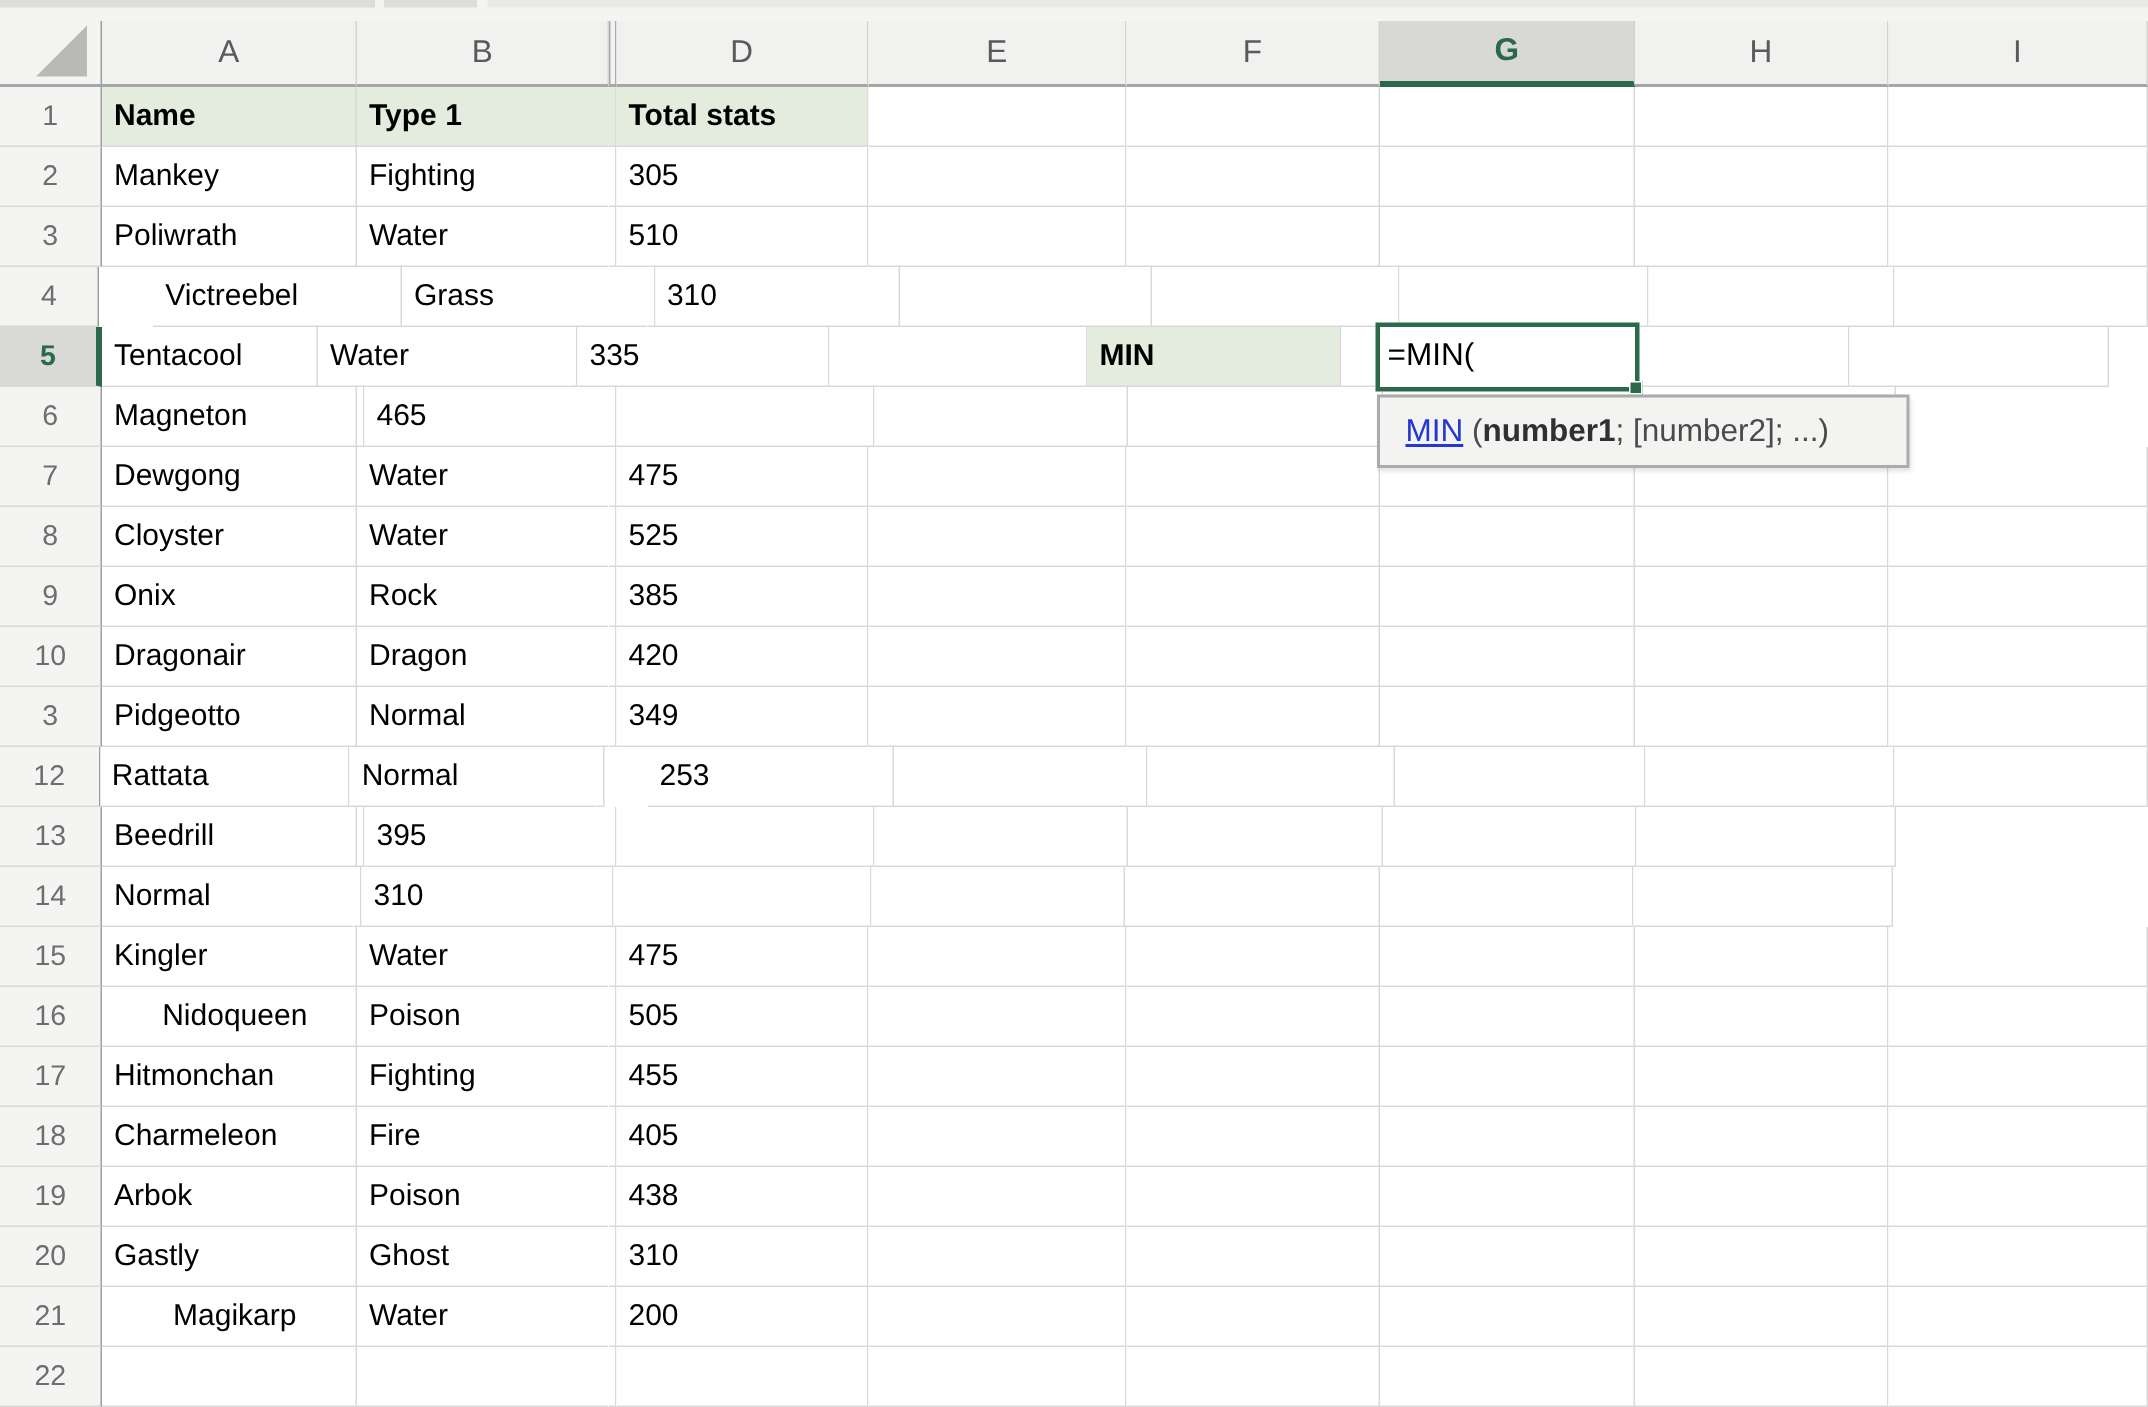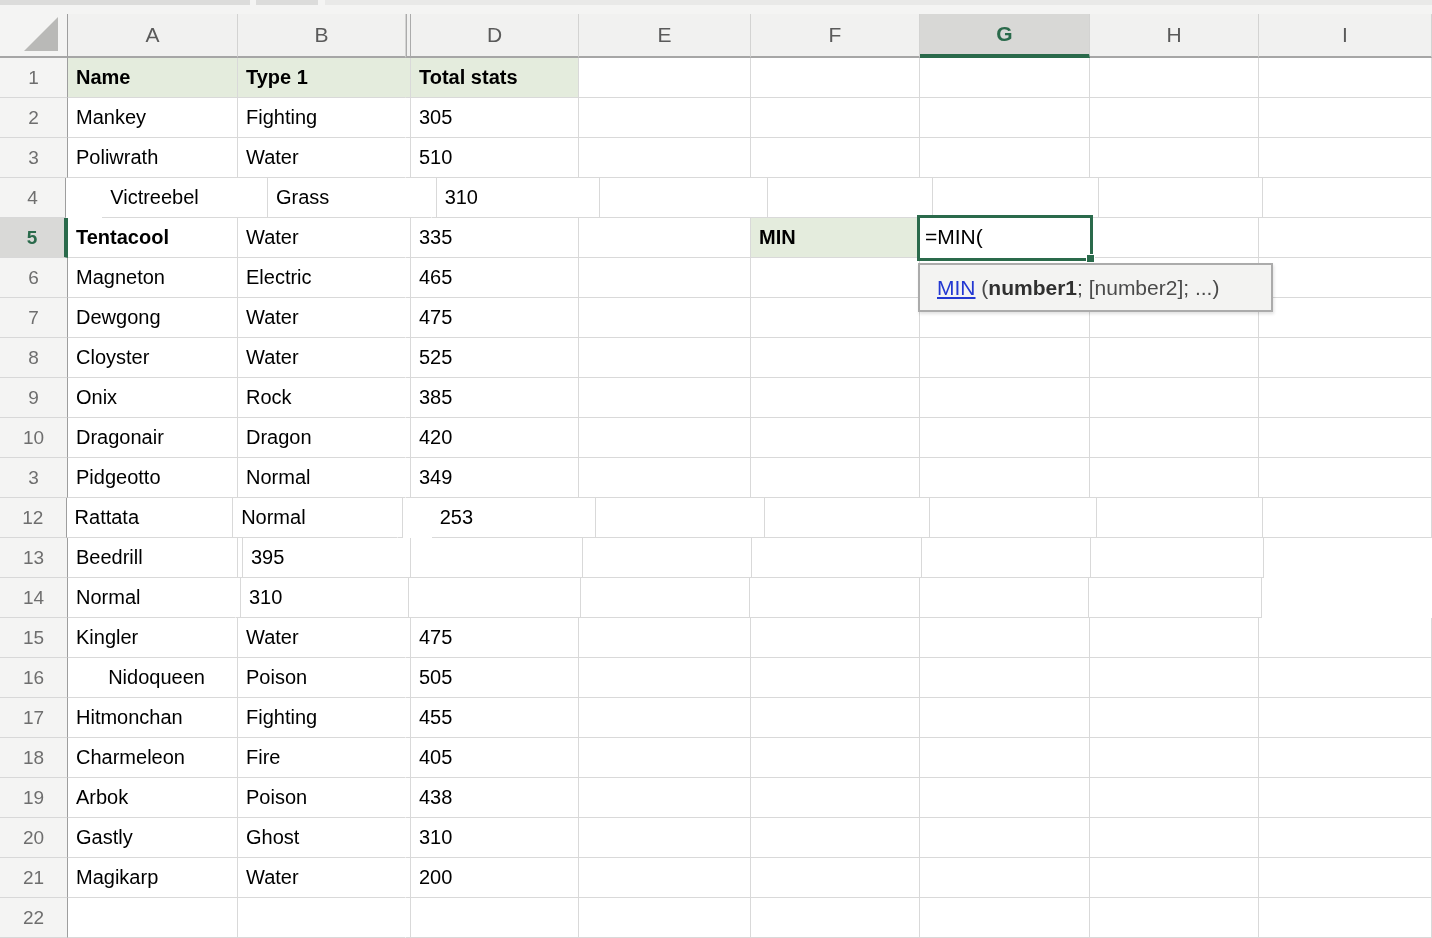--- a/index.html
+++ b/index.html
@@ -129,34 +129,33 @@
         <div class="cell hid" style="width: 5px;"></div>
         <div class="cell" style="width: 168px;">310</div>
         <div class="cell" style="width: 172px;"></div>
         <div class="cell" style="width: 169px;"></div>
         <div class="cell" style="width: 170px;"></div>
         <div class="cell" style="width: 169px;"></div>
         <div class="cell" style="width: 173px;"></div>
       </div>
       <div class="row">
         <div class="row-h sel">5</div>
-        <div class="cell" style="width: 170px; font-weight: bold;">Tentacool</div>
+        <div class="cell" style="width: 144px;">Tentacool</div>
         <div class="cell pre-hid" style="width: 168px;">Water</div>
         <div class="cell hid" style="width: 5px;"></div>
         <div class="cell" style="width: 168px;">335</div>
         <div class="cell" style="width: 172px;"></div>
         <div class="cell green bold" style="width: 169px;">MIN</div>
         <div class="cell" style="width: 170px;"></div>
         <div class="cell" style="width: 169px;"></div>
         <div class="cell" style="width: 173px;"></div>
       </div>
       <div class="row">
         <div class="row-h">6</div>
         <div class="cell" style="width: 170px;">Magneton</div>
-        <div class="cell pre-hid" style="width: 168px;">Electric</div>
         <div class="cell hid" style="width: 5px;"></div>
         <div class="cell" style="width: 168px;">465</div>
         <div class="cell" style="width: 172px;"></div>
         <div class="cell" style="width: 169px;"></div>
         <div class="cell" style="width: 170px;"></div>
         <div class="cell" style="width: 169px;"></div>
         <div class="cell" style="width: 173px;"></div>
       </div>
       <div class="row">
         <div class="row-h">7</div>
@@ -319,21 +318,21 @@
         <div class="cell hid" style="width: 5px;"></div>
         <div class="cell" style="width: 168px;">310</div>
         <div class="cell" style="width: 172px;"></div>
         <div class="cell" style="width: 169px;"></div>
         <div class="cell" style="width: 170px;"></div>
         <div class="cell" style="width: 169px;"></div>
         <div class="cell" style="width: 173px;"></div>
       </div>
       <div class="row">
         <div class="row-h">21</div>
-        <div class="cell" style="width: 170px;">Magikarp</div>
+        <div class="cell" style="width: 170px; text-align: center;">Magikarp</div>
         <div class="cell pre-hid" style="width: 168px;">Water</div>
         <div class="cell hid" style="width: 5px;"></div>
         <div class="cell" style="width: 168px;">200</div>
         <div class="cell" style="width: 172px;"></div>
         <div class="cell" style="width: 169px;"></div>
         <div class="cell" style="width: 170px;"></div>
         <div class="cell" style="width: 169px;"></div>
         <div class="cell" style="width: 173px;"></div>
       </div>
       <div class="row">

